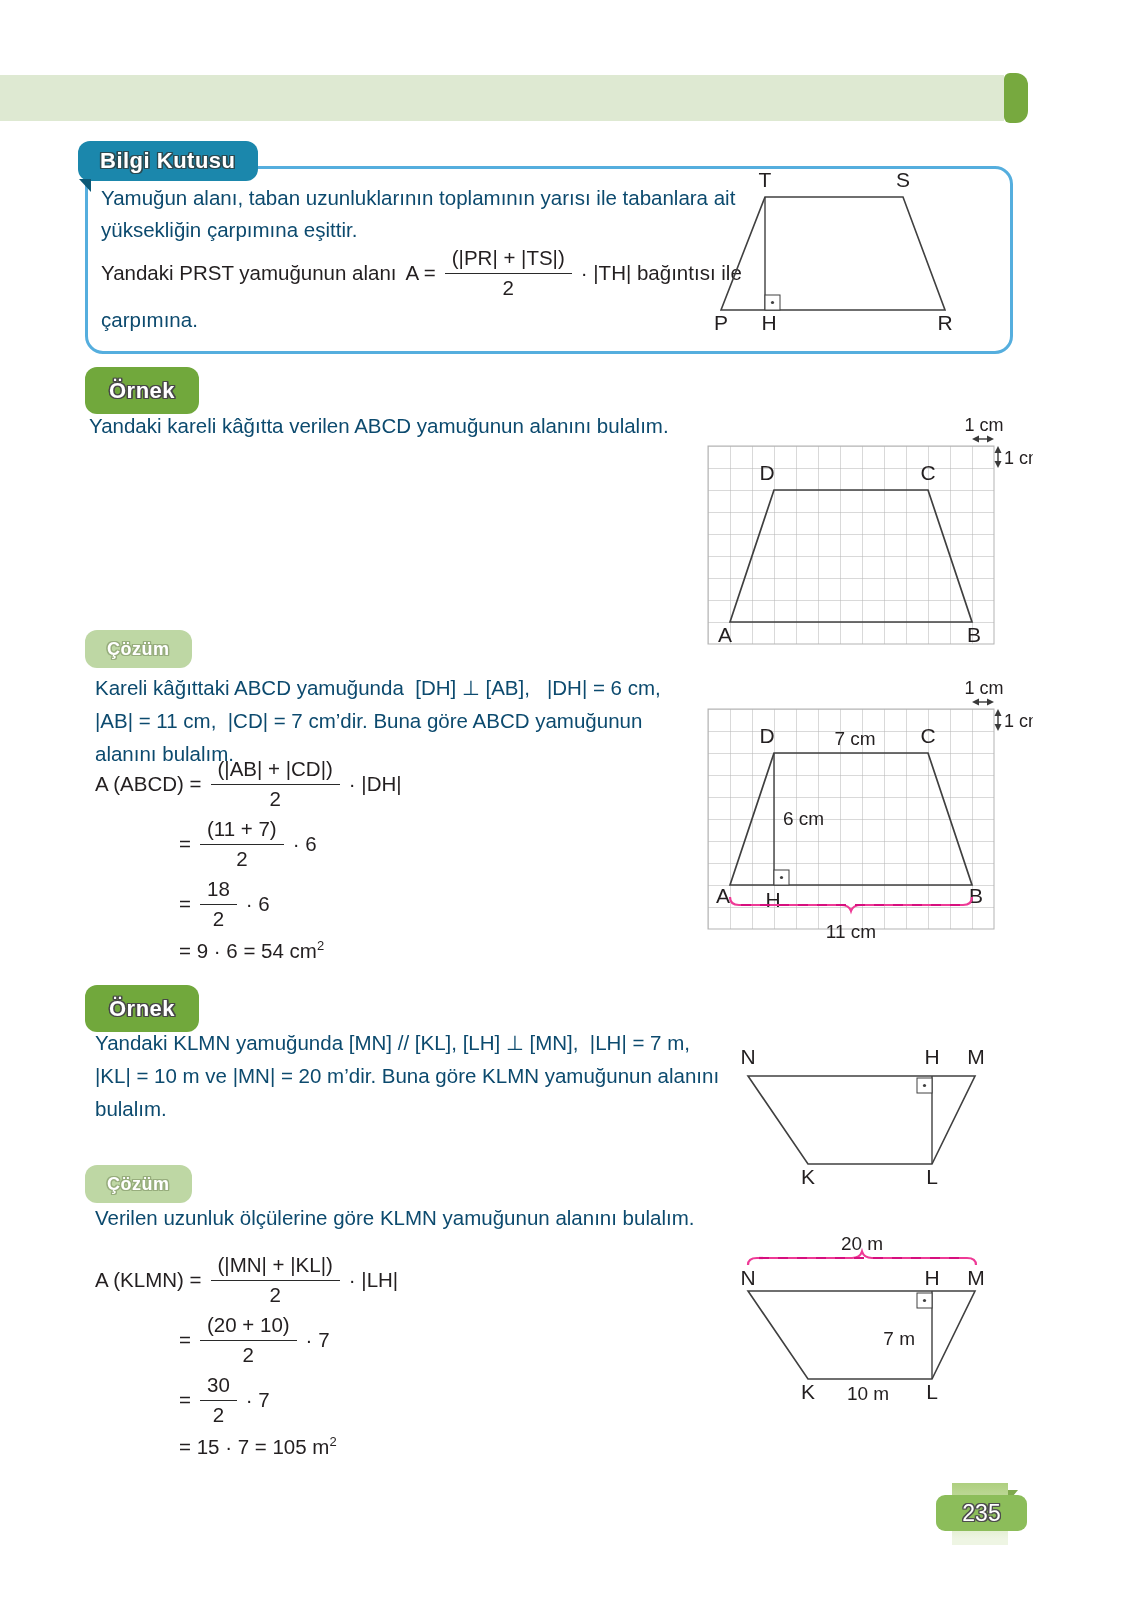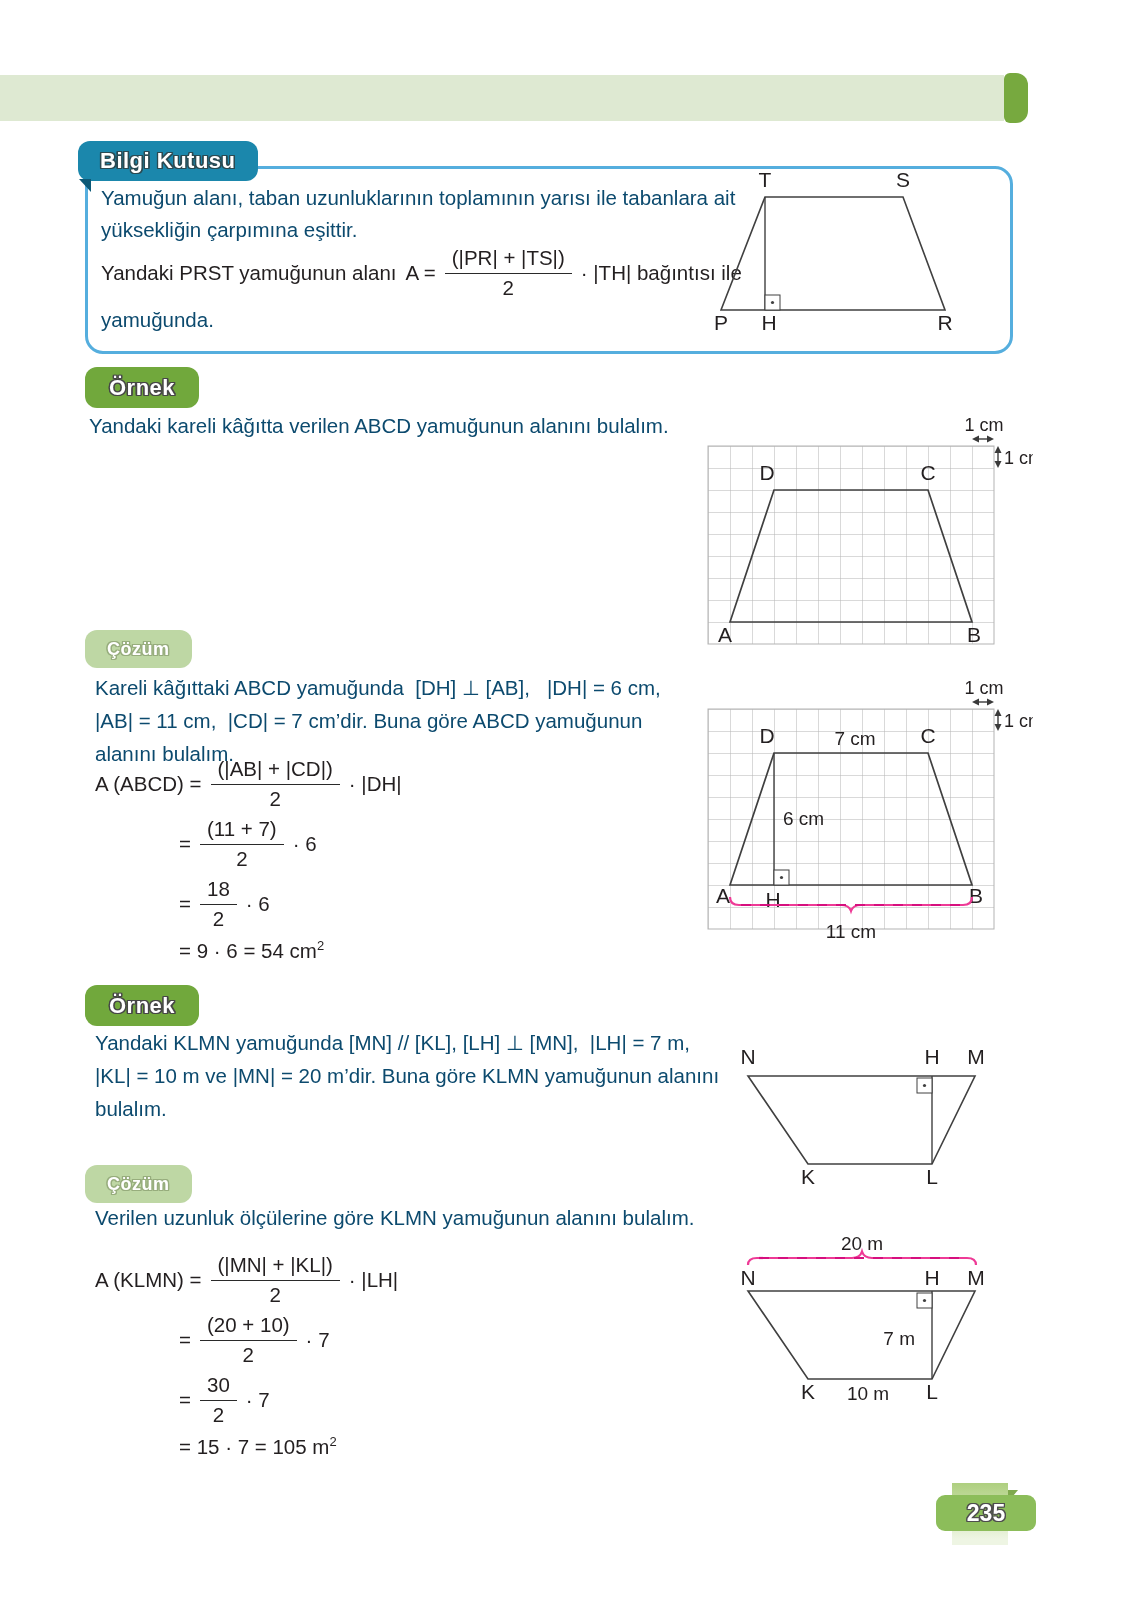--- a/index.html
+++ b/index.html
@@ -13,21 +13,21 @@
   .infobox{position:absolute;left:85px;top:166px;width:922px;height:182px;
            border:3px solid #55aede;border-radius:18px;background:#ffffff;}
   .badge{position:absolute;font-weight:bold;color:#ffffff;letter-spacing:.5px;
          border-radius:12px;display:flex;align-items:center;justify-content:center;}
   .badge-blue{left:78px;top:141px;height:40px;padding:0 22px;background:#1b87ac;font-size:22px;
       text-shadow:-1.4px -1.4px 0 #2b4a52,1.4px -1.4px 0 #2b4a52,-1.4px 1.4px 0 #2b4a52,
                    1.4px 1.4px 0 #2b4a52,0 -1.4px 0 #2b4a52,0 1.4px 0 #2b4a52,
                   -1.4px 0 0 #2b4a52,1.4px 0 0 #2b4a52;}
   .badge-fold{position:absolute;left:79px;top:179px;width:12px;height:13px;background:#0c5977;
               clip-path:polygon(0 0,100% 0,100% 100%);}
-  .badge-green{height:41px;padding:0 24px;background:#71a83c;font-size:22px;
+  .badge-green{height:47px;padding:0 24px;background:#71a83c;font-size:22px;
       text-shadow:-1.3px -1.3px 0 #474747,1.3px -1.3px 0 #474747,-1.3px 1.3px 0 #474747,
                    1.3px 1.3px 0 #474747,0 -1.3px 0 #474747,0 1.3px 0 #474747,
                   -1.3px 0 0 #474747,1.3px 0 0 #474747;}
   .badge-lightgreen{height:38px;padding:0 22px;background:#bed7a4;font-size:18px;
       text-shadow:-1.3px -1.3px 0 #97ad7d,1.3px -1.3px 0 #97ad7d,-1.3px 1.3px 0 #97ad7d,
                    1.3px 1.3px 0 #97ad7d,0 -1.3px 0 #97ad7d,0 1.3px 0 #97ad7d,
                   -1.3px 0 0 #97ad7d,1.3px 0 0 #97ad7d;}
   .tline{position:absolute;font-size:20.5px;white-space:pre;color:#0c4a6e;}
   .formula-row{position:absolute;display:flex;align-items:center;gap:9px;font-size:20.5px;white-space:pre;}
   .frac{display:inline-flex;flex-direction:column;align-items:center;line-height:1.12;font-size:20.5px;}
@@ -36,23 +36,23 @@
   .mathblock{position:absolute;display:flex;flex-direction:column;}
   .mline{display:flex;align-items:center;gap:9px;font-size:20.5px;margin-bottom:7px;white-space:pre;}
   .indent{margin-left:84px;}
   sup{font-size:13px;}
   svg text{font-family:"Liberation Sans",sans-serif;fill:#231f20;}
   
   .pg-ribbon{position:absolute;left:952px;top:1483px;width:56px;height:62px;
              background:linear-gradient(180deg,#aecf7f,#eef5e3 90%);}
   .pg-fold{position:absolute;left:1008px;top:1490px;width:10px;height:12px;background:#7fa94e;
            clip-path:polygon(0 0,0 100%,100% 0);}
-  .pg-badge{position:absolute;left:936px;top:1495px;width:100px;height:36px;background:#8cbd5a;
+  .pg-badge{position:absolute;left:936px;top:1495px;width:91px;height:36px;background:#8cbd5a;
             border-radius:9px;display:flex;align-items:center;justify-content:center;
-            font-size:23px;font-weight:bold;color:#fff;
+            font-size:23px;font-weight:normal;color:#fff;
             text-shadow:-1.3px -1.3px 0 #4e4e4e,1.3px -1.3px 0 #4e4e4e,-1.3px 1.3px 0 #4e4e4e,
                          1.3px 1.3px 0 #4e4e4e,0 -1.3px 0 #4e4e4e,0 1.3px 0 #4e4e4e,
                         -1.3px 0 0 #4e4e4e,1.3px 0 0 #4e4e4e;}
 </style>
 </head>
 <body>
 
 <div class="page">
 
   <div class="topbar"></div>
@@ -66,21 +66,21 @@
   <div class="tline" style="left:101px;top:218px;">yüksekliğin çarpımına eşittir.</div>
   <div class="formula-row" style="left:101px;top:247px;">
     <span>Yandaki PRST yamuğunun alanı</span>
     <span>A =</span>
     <span class="frac">
       <span class="fnum">(|PR| + |TS|)</span>
       <span class="fden">2</span>
     </span>
     <span>· |TH| bağıntısı ile</span>
   </div>
-  <div class="tline" style="left:101px;top:308px;">yamuğunda.</div>
+  <div class="tline" style="left:101px;top:308px;">çarpımına.</div>
 
   <svg style="position:absolute;left:703px;top:170px;" width="265" height="172" viewBox="0 0 265 172">
     <polygon points="18,140 62,27 200,27 242,140" fill="none" stroke="#404040" stroke-width="1.6"></polygon>
     <line x1="62" y1="27" x2="62" y2="140" stroke="#404040" stroke-width="1.4"></line>
     <rect x="62" y="125" width="15" height="15" fill="#ffffff" stroke="#404040" stroke-width="1"></rect>
     <circle cx="69.5" cy="132.5" r="1.6" fill="#404040"></circle>
     <text x="62" y="17" font-size="21" text-anchor="middle">T</text>
     <text x="200" y="17" font-size="21" text-anchor="middle">S</text>
     <text x="18" y="160" font-size="21" text-anchor="middle">P</text>
     <text x="66" y="160" font-size="21" text-anchor="middle">H</text>

